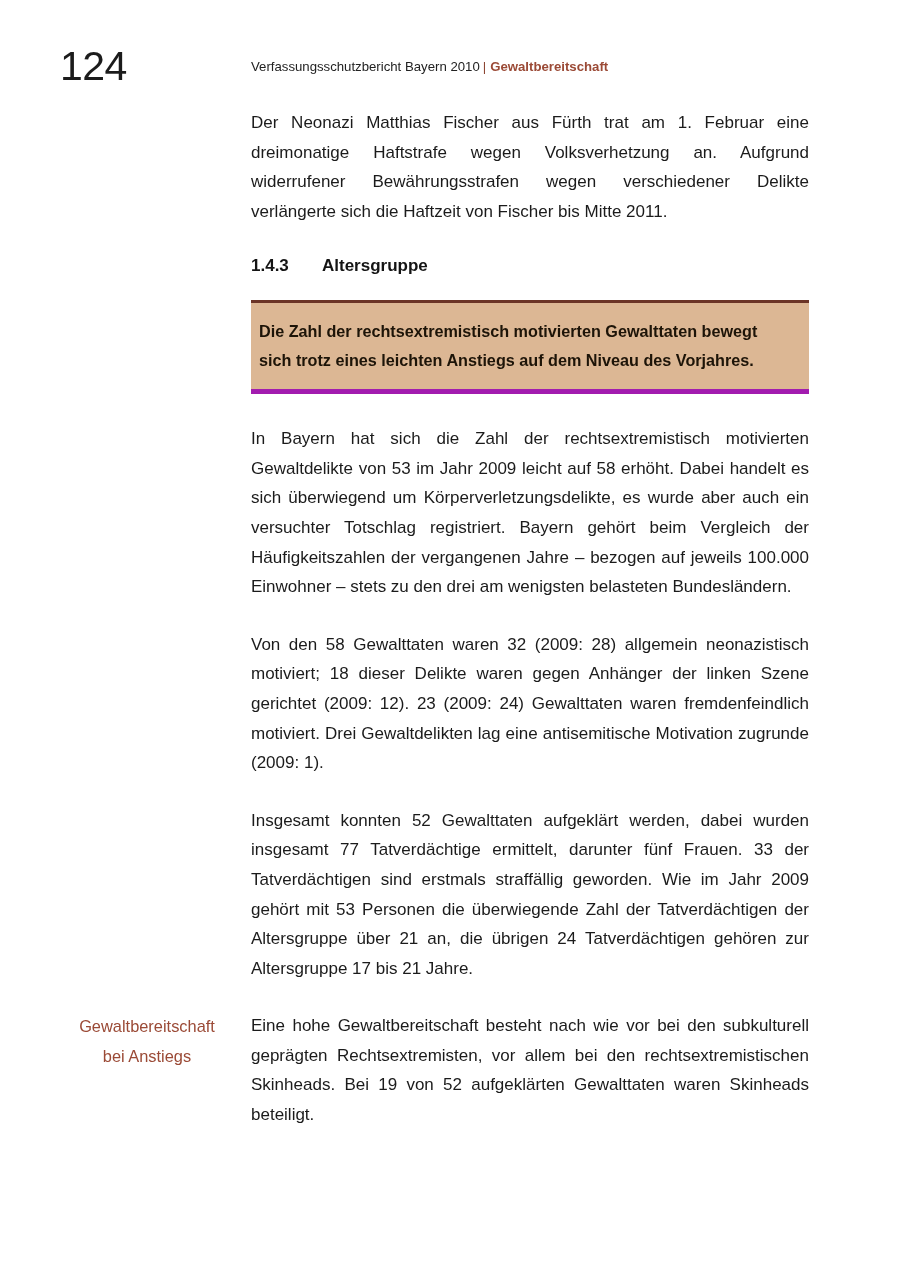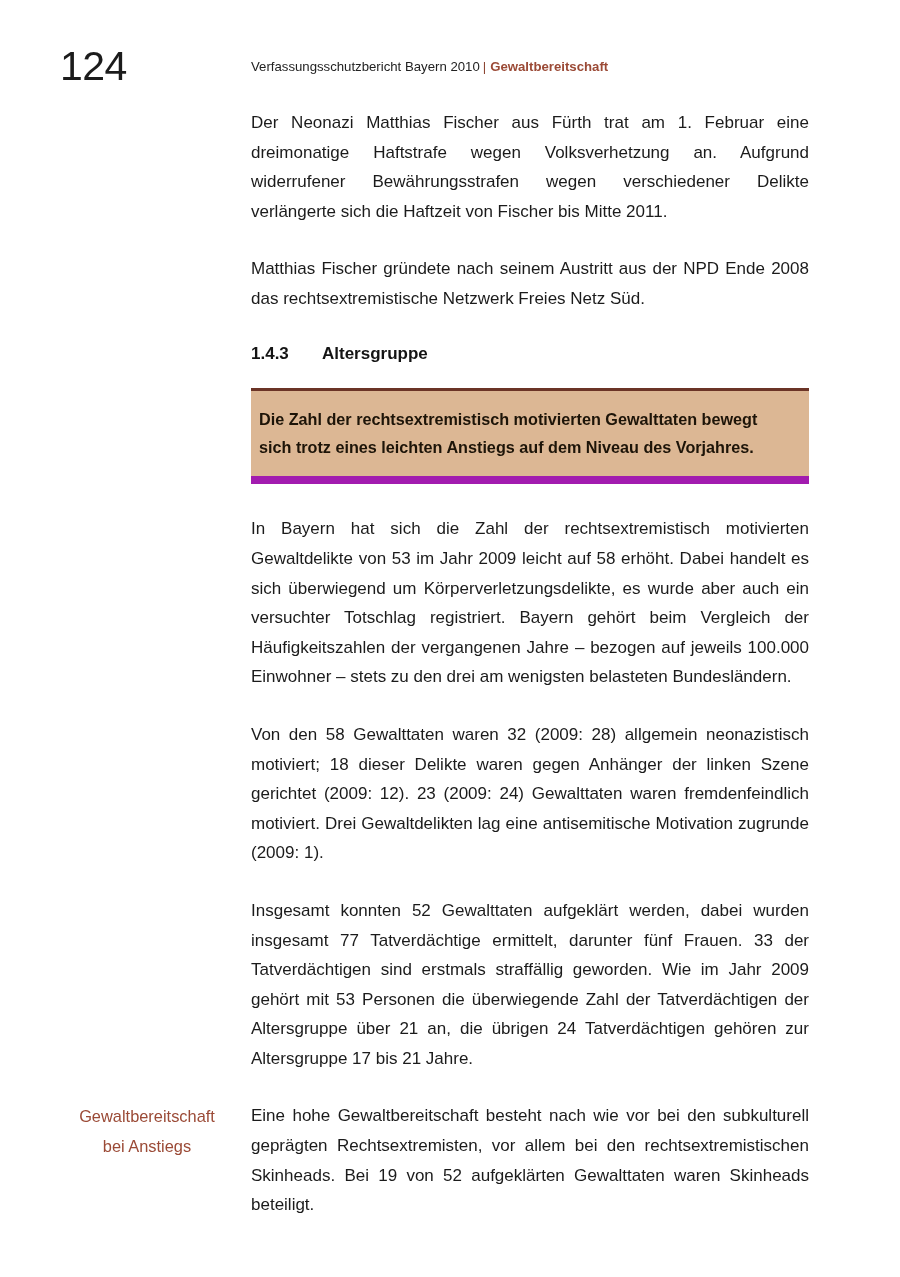--- a/index.html
+++ b/index.html
@@ -84,21 +84,21 @@
   .section-heading .num {
     width: 71px;
     flex: 0 0 71px;
   }
 
   
   .callout {
     margin: 0 0 30px 0;
     background: #dcb794;
     border-top: 3px solid #6b3426;
-    border-bottom: 8px solid #a21caf;
+    border-bottom: 5px solid #a21caf;
     padding: 14px 28px 15px 8px;
     box-sizing: border-box;
   }
   .callout p {
     margin: 0;
     font-size: 16.2px;
     line-height: 28.4px;
     font-weight: 700;
     color: #1d1408;
   }
@@ -127,21 +127,20 @@
   <div class="page-number">124</div>
 
   <div class="running-head">
     <span>Verfassungsschutzbericht Bayern 2010</span><span class="sep">|</span><span class="section-name">Gewaltbereitschaft</span>
   </div>
 
   <div class="content">
 
     <p class="body-par">Der Neonazi Matthias Fischer aus Fürth trat am 1. Februar eine dreimonatige Haftstrafe wegen Volksverhetzung an. Aufgrund widerrufener Bewährungsstrafen wegen verschiedener Delikte verlängerte sich die Haftzeit von Fischer bis Mitte 2011.</p>
 
-    <p class="body-par">Matthias Fischer gründete nach seinem Austritt aus der NPD Ende 2008 das rechtsextremistische Netzwerk Freies Netz Süd.</p>
 
     <div class="section-heading">
       <span class="num">1.4.3</span>
       <span>Altersgruppe</span>
     </div>
 
     <div class="callout">
       <p>Die Zahl der rechtsextremistisch motivierten Gewalttaten bewegt sich trotz eines leichten Anstiegs auf dem Niveau des Vorjahres.</p>
     </div>
 

